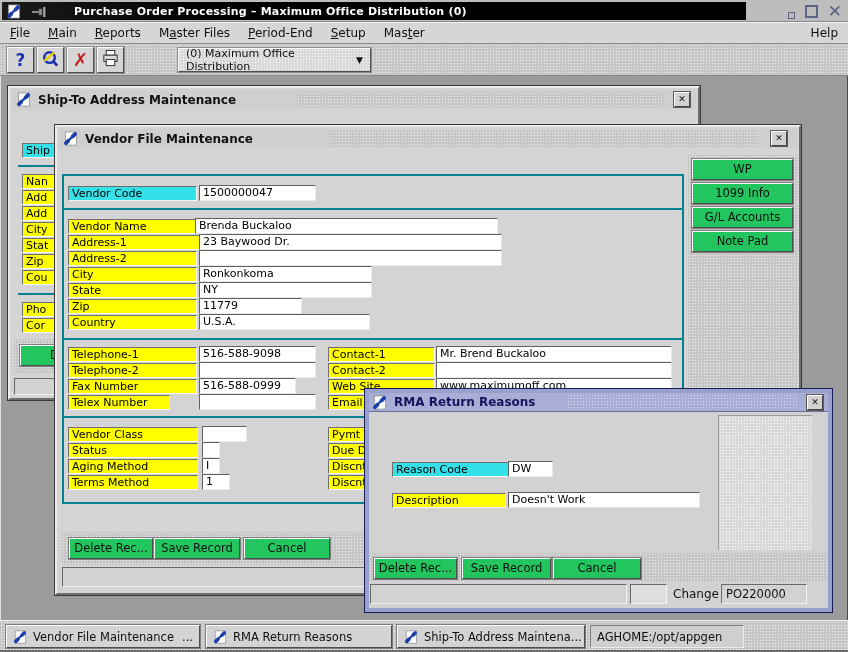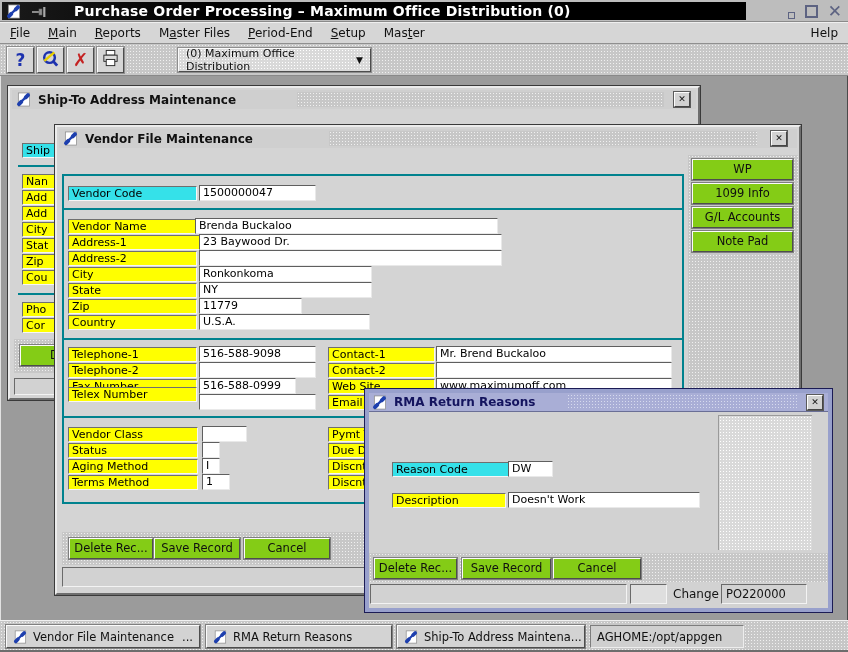--- a/index.html
+++ b/index.html
@@ -8,21 +8,21 @@
           box-shadow: inset 1px 1px 0 #e2e2e2, inset -1px -1px 0 #4a4a4a; font-family:"DejaVu Sans",sans-serif;}
 
   
   .stip{ background-color:#c7c7c7; background-image:radial-gradient(#f0f0f0 28%, rgba(0,0,0,0) 32%); background-size:3px 3px; }
   .stip-lite{ background-color:#d9d9d9; background-image:radial-gradient(#ffffff 30%, rgba(0,0,0,0) 34%); background-size:3px 3px; }
   .stip-blue{ background-color:#a9aed6; background-image:radial-gradient(#d6daee 28%, rgba(0,0,0,0) 32%); background-size:3px 3px; }
 
   
   .titlebar{ position:absolute; top:0; left:0; right:0; height:22px; background:#bdbdbd; border-bottom:1px solid #8a8a8a; }
   .tb-black{ position:absolute; left:2px; top:2px; width:744px; height:18px; background:linear-gradient(90deg,#1a1a1a,#000 30%); display:flex; align-items:center; }
-  .tb-title{ color:#fff; font-weight:bold; font-size:14px; margin-left:26px; white-space:nowrap; letter-spacing:.2px;}
+  .tb-title{ color:#fff; font-weight:bold; font-size:11px; margin-left:26px; white-space:nowrap; letter-spacing:.2px;}
   .tb-controls{ position:absolute; right:6px; top:0; height:22px; display:flex; align-items:center; gap:10px; }
   .btn-min{ width:7px; height:7px; border:1px solid #5d6382; margin-top:8px; }
   .btn-max{ width:13px; height:13px; border:2px solid #5d6382; }
   .btn-close-x{ font-size:17px; line-height:17px; color:#5d6382; font-weight:bold; }
   .phone-icon{ display:inline-block; width:15px; height:15px; flex:0 0 15px; }
   .pushpin-icon{ display:inline-block; width:16px; height:14px; margin-left:11px; }
   .tb-black .phone-icon{ margin-left:4px; }
 
   .menubar{ position:absolute; top:22px; left:0; right:0; height:22px; background:#d6d6d6;
             border-top:1px solid #efefef; border-bottom:1px solid #8f8f8f;
@@ -50,21 +50,21 @@
   .win-close{ position:absolute; top:4px; width:16px; height:15px; background:#d2d2d2; text-align:center;
               border:1px solid; border-color:#fdfdfd #454545 #454545 #fdfdfd; outline:1px solid #5a5a5a;
               font-size:9px; line-height:13px; font-weight:bold; color:#161616; }
 
   
   .lab{ position:absolute; height:15px; background:#ffff00; border:1px solid; border-color:#6f6f6f #f6f6f6 #f6f6f6 #6f6f6f;
         font-size:11px; line-height:12px; padding:1px 3px 0; color:#000; white-space:nowrap; overflow:hidden; }
   .lab.cyan{ background:#35e1e9; }
   .box{ position:absolute; height:16px; background:#fff; border:1px solid; border-color:#5f5f5f #e9e9e9 #e9e9e9 #5f5f5f;
         font-size:11px; line-height:14px; padding:0 3px; color:#000; white-space:nowrap; overflow:hidden; }
-  .pbtn{ position:absolute; height:21px; background:#84cc16; border:1px solid; border-color:#fbfbfb #4d4d4d #4d4d4d #fbfbfb;
+  .pbtn{ position:absolute; height:21px; background:#22c55e; border:1px solid; border-color:#fbfbfb #4d4d4d #4d4d4d #fbfbfb;
          box-shadow:0 0 0 1px #7f7f7f; font-size:11.5px; color:#101010; text-align:center; line-height:19px; white-space:nowrap; overflow:hidden;}
   .sunk{ position:absolute; background:#d2d2d2; border:1px solid; border-color:#6a6a6a #f3f3f3 #f3f3f3 #6a6a6a; }
   .tealline{ position:absolute; height:2px; background:#00828e; }
   .tealframe{ position:absolute; border:2px solid #00828e; }
 
   
   .win-rma{ position:absolute; background:#d2d2d2; border:4px solid #98a0cc; outline:1px solid #1b1b55; }
   .rma-title{ position:absolute; left:0; right:0; top:0; height:19px; background:#a9aed6; display:flex; align-items:center;
               font-weight:bold; font-size:12px; color:#14145e; border-bottom:1px solid #6a6f96;}
   .rma-title .phone-icon{ margin-left:3px; margin-right:7px; }
@@ -216,21 +216,21 @@
     <span class="box" style="left:142px; top:187px; width:171px">U.S.A.</span>
 
     <div class="tealline" style="left:7px; top:211px; width:618px"></div>
 
     <span class="lab" style="left:11px; top:220px; width:129px">Telephone-1</span>
     <span class="box" style="left:142px; top:219px; width:117px">516-588-9098</span>
     <span class="lab" style="left:11px; top:236px; width:129px">Telephone-2</span>
     <span class="box" style="left:142px; top:235px; width:117px"></span>
     <span class="lab" style="left:11px; top:252px; width:129px">Fax Number</span>
     <span class="box" style="left:142px; top:251px; width:97px">516-588-0999</span>
-    <span class="lab" style="left:11px; top:260px; width:129px">Telex Number</span>
+    <span class="lab" style="left:11px; top:268px; width:102px">Telex Number</span>
     <span class="box" style="left:142px; top:267px; width:117px"></span>
 
     <span class="lab" style="left:271px; top:220px; width:107px">Contact-1</span>
     <span class="box" style="left:379px; top:219px; width:236px">Mr. Brend Buckaloo</span>
     <span class="lab" style="left:271px; top:236px; width:107px">Contact-2</span>
     <span class="box" style="left:379px; top:235px; width:236px"></span>
     <span class="lab" style="left:271px; top:252px; width:107px">Web Site</span>
     <span class="box" style="left:379px; top:251px; width:236px">www.maximumoff.com</span>
     <span class="lab" style="left:271px; top:268px; width:107px">Email</span>
     <span class="box" style="left:379px; top:267px; width:236px"></span>

